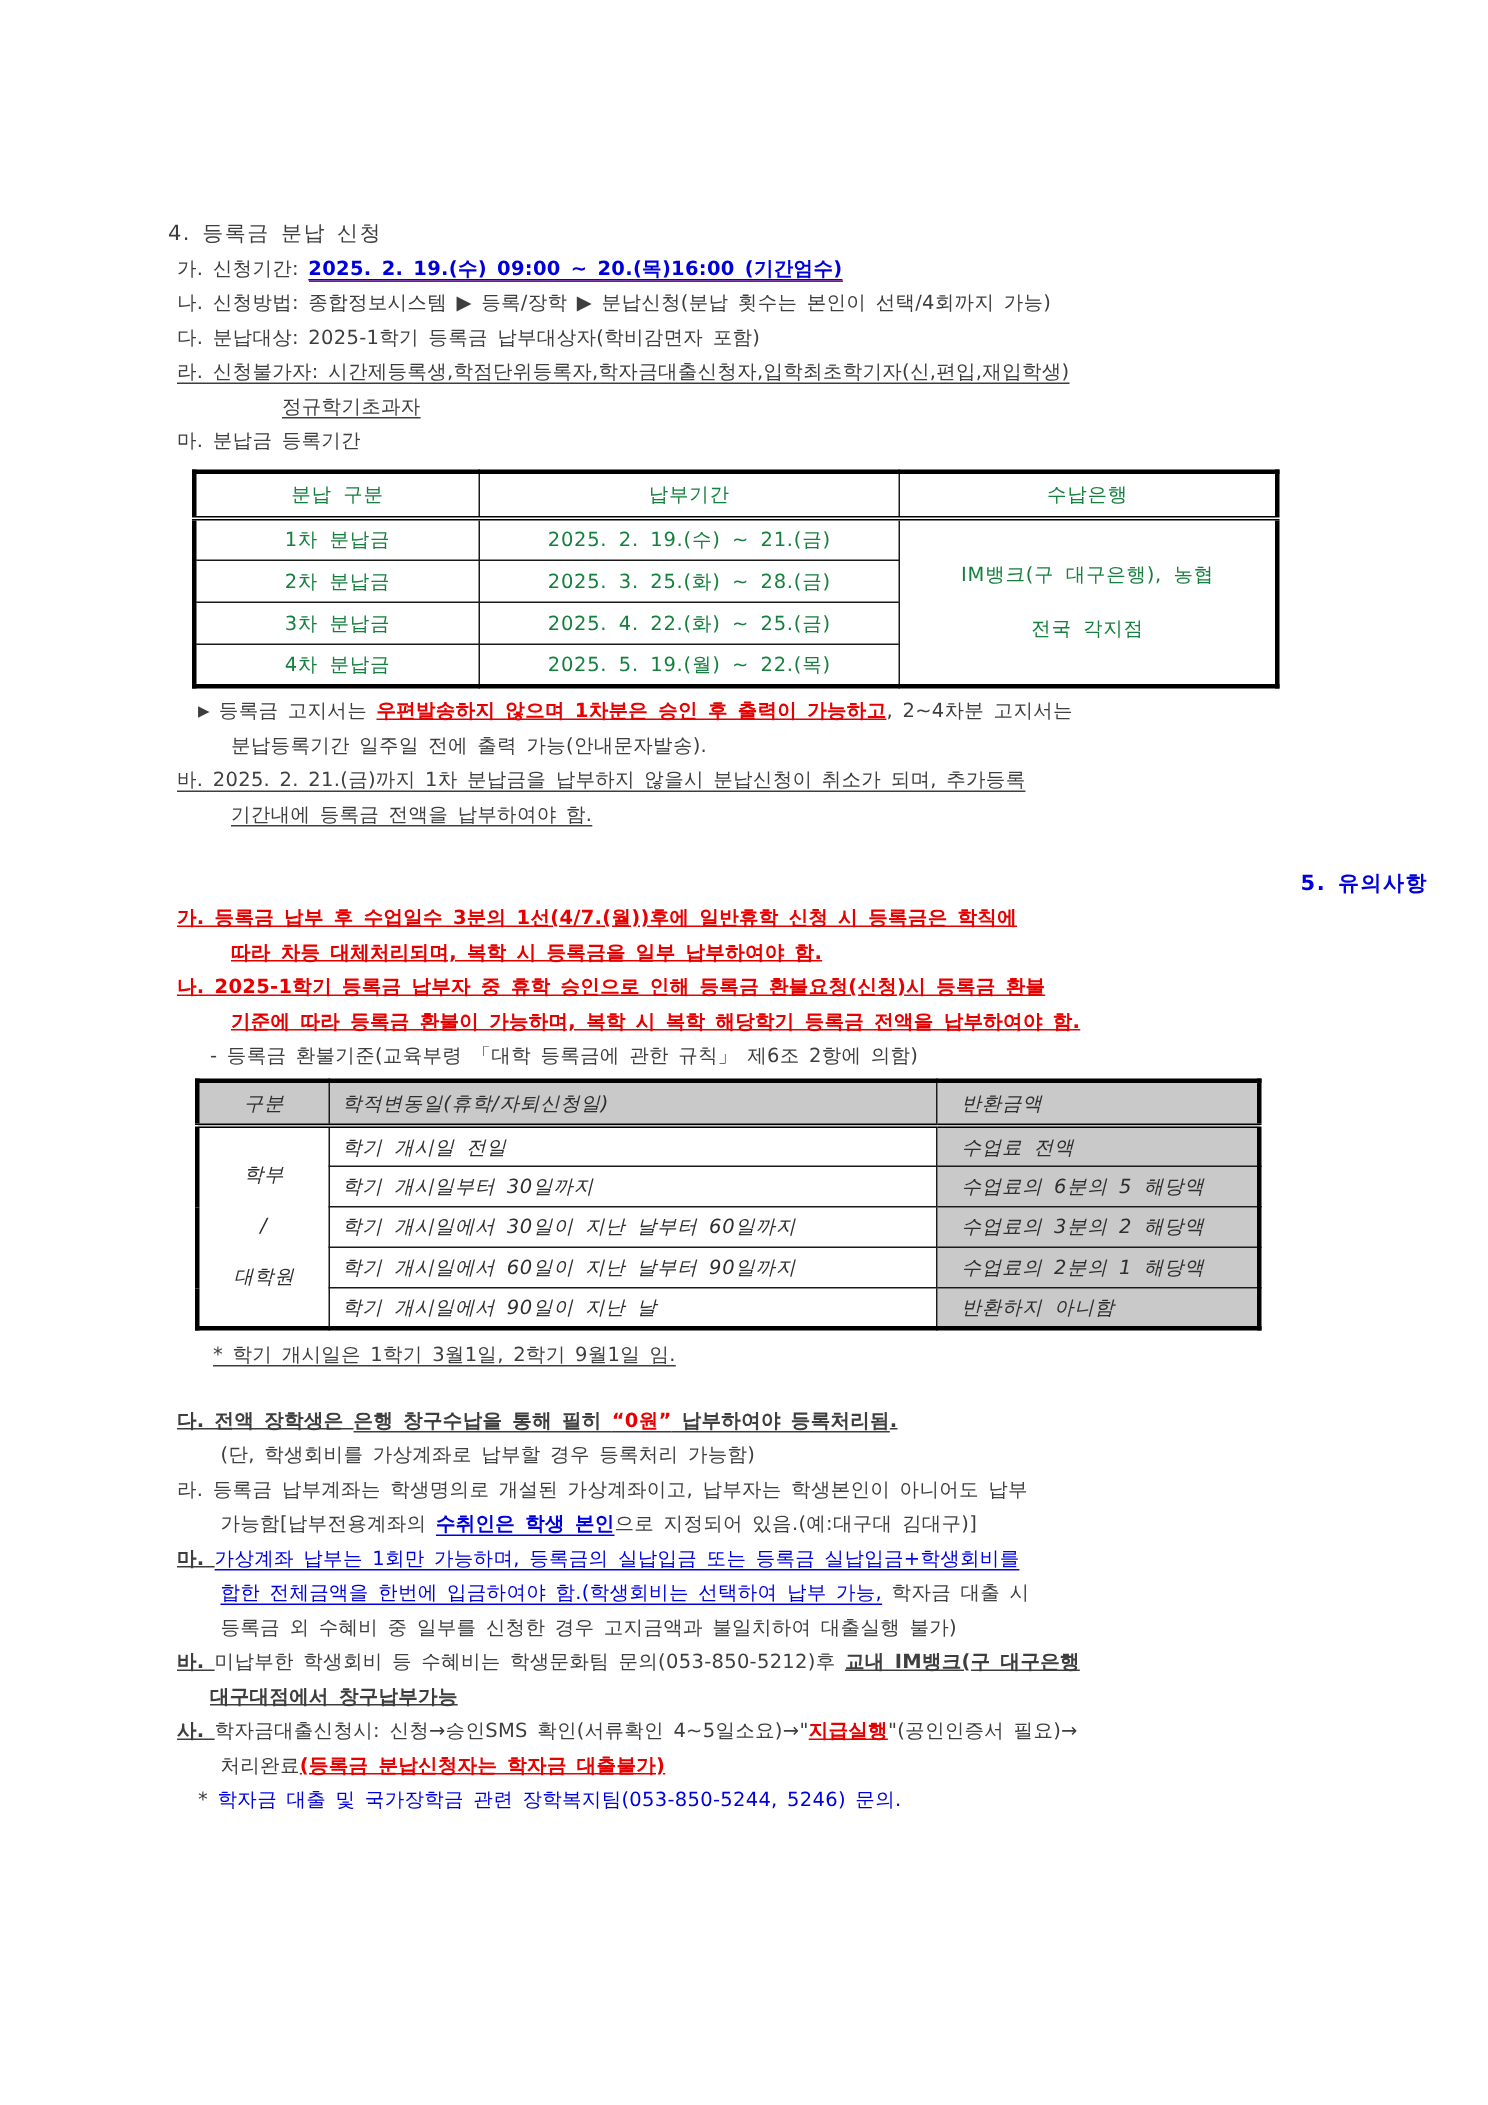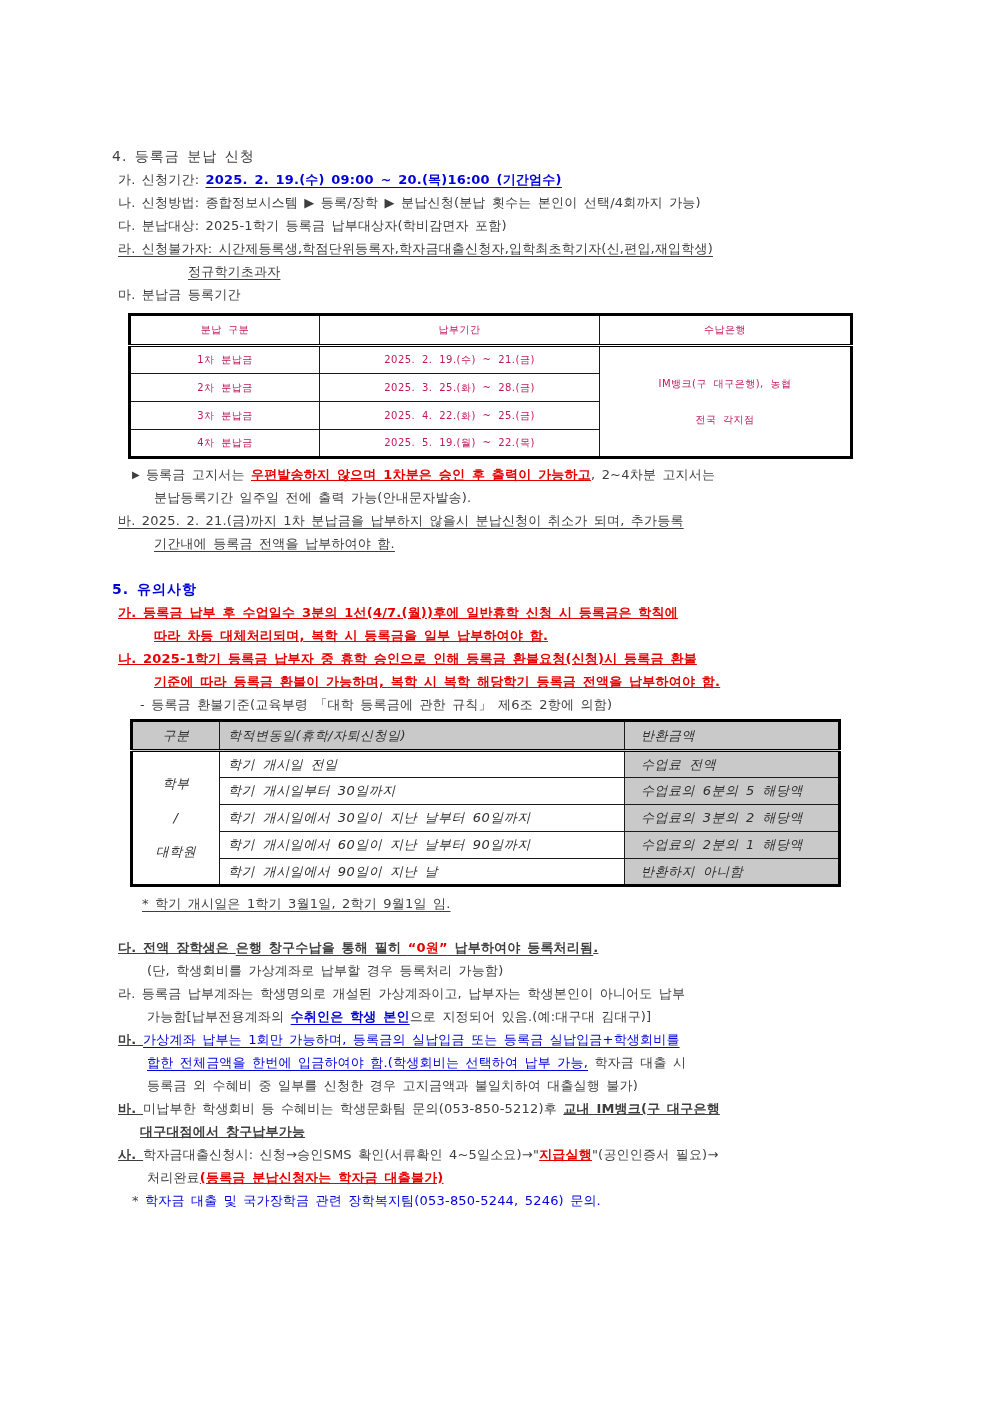--- a/index.html
+++ b/index.html
@@ -17,21 +17,21 @@
   .line {
     white-space: nowrap;
     height: 23px;
     line-height: 23px;
     font-size: 13px;
     letter-spacing: 0.2px;
     word-spacing: 2px;
   }
   .title { font-size: 14px; height: 23px; line-height: 23px; font-weight: bold; }
   .t4 { color: #3e3e3e; font-weight: normal; letter-spacing: 1px; }
-  .t5 { color: #0000dc; letter-spacing: 1px; }
+  .t5 { color: #0000dc; letter-spacing: 1px; text-align: right; }
   .b { font-weight: bold; text-decoration: underline; }
   .blue { color: #0000dc; }
   .red { color: #e60000; }
   .u { text-decoration: underline; text-underline-offset: 3px; }
   .ured { border-bottom: 1px solid #e60000; padding-bottom: 0; }
   .ml6 { margin-left: 6px; }
   .ml20 { margin-left: 20px; }
   .ml28 { margin-left: 28px; }
   .ml30 { margin-left: 30px; }
   .ml35 { margin-left: 35px; }
@@ -43,23 +43,23 @@
 
   table { border-collapse: collapse; table-layout: fixed; }
   .t1 {
     width: 722px;
     margin: 7px 0 4px 16px;
     border: 3px solid #000;
   }
   .t1 th, .t1 td {
     border: 1.5px solid #1a1a1a;
     text-align: center;
-    font-size: 10px;
+    font-size: 13px;
     font-weight: normal;
-    color: #be185d;
+    color: #15803d;
     letter-spacing: 0.5px;
     word-spacing: 3px;
   }
   .t1 th { height: 31px; border-bottom: 3px double #000; }
   .t1 td { height: 28px; }
   .t1 .c1 { width: 190px; }
   .t1 .c2 { width: 280px; }
   .t1 .c3 { width: 252px; }
   .bank div { line-height: 22px; }
   .bank .bankgap { margin-top: 14px; }

